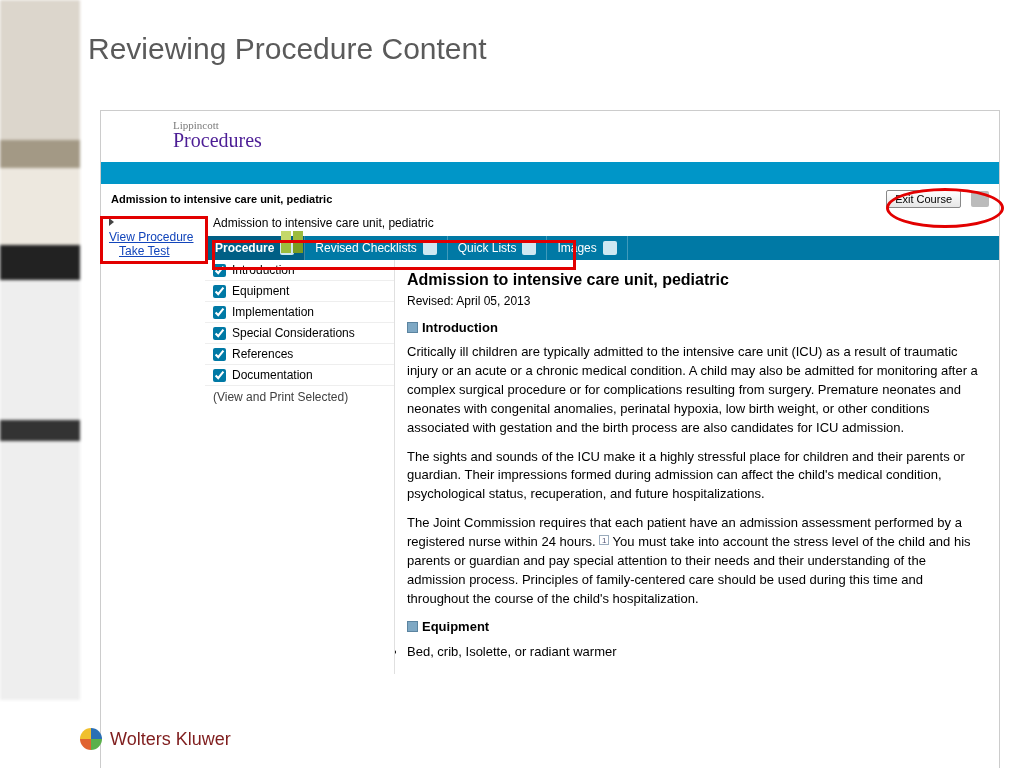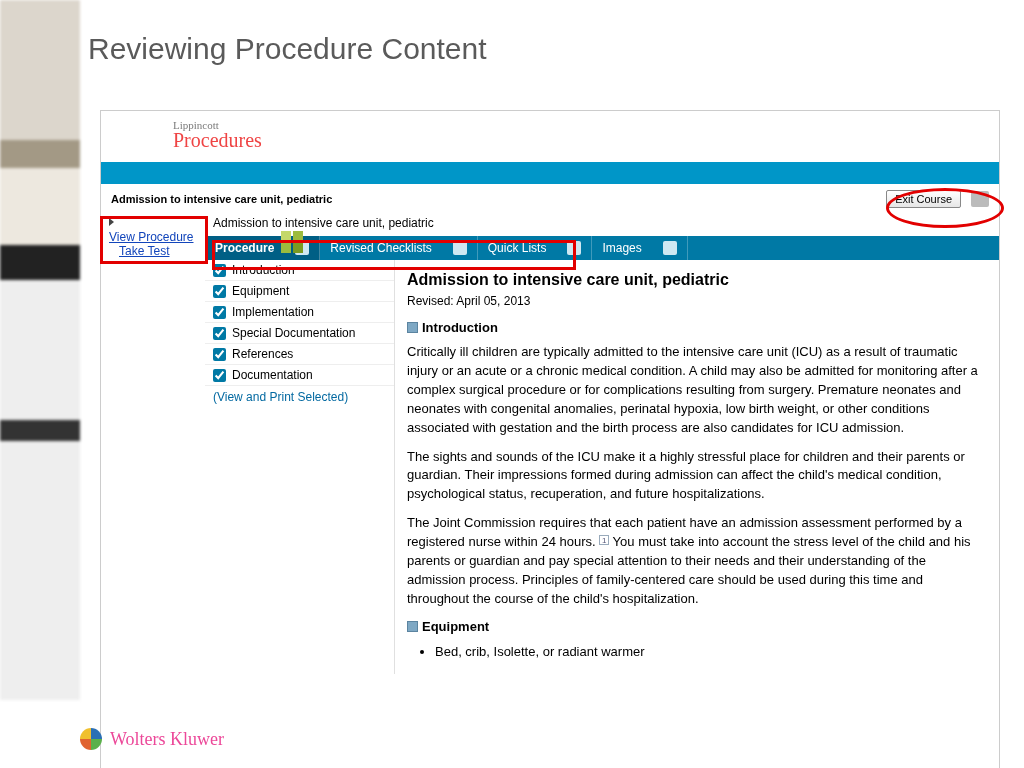--- a/index.html
+++ b/index.html
@@ -6,53 +6,53 @@
   html, body { width: 1024px; height: 768px; font-family: Verdana, Arial, sans-serif; background: #fff; }
   .page { position: relative; width: 1024px; height: 768px; }
   .side-photo { position: absolute; left: 0; top: 0; width: 80px; height: 700px; background: linear-gradient(#dcd6cc 0 20%, #a39985 20% 24%, #ede8df 24% 35%, #222 35% 40%, #eee 40% 60%, #333 60% 63%, #eee 63% 100%); filter: blur(1.5px); }
   .slide-title { position: absolute; left: 88px; top: 32px; font-size: 30px; color: #5a5a5a; font-family: "Trebuchet MS", sans-serif; }
   .app { position: absolute; left: 100px; top: 110px; width: 900px; height: 664px; border: 1px solid #ccc; background: #fff; }
   .brand { padding: 8px 14px 10px 72px; }
   .brand-mark { position: absolute; left: 180px; top: 120px; width: 22px; height: 22px; }
   .brand-mark span { position: absolute; width: 10px; height: 10px; background: #9cbb3e; }
   .brand-mark .a { left: 0; top: 0; background:#c4d86a;} .brand-mark .b { left: 12px; top: 0;} .brand-mark .c{left:0;top:12px;} .brand-mark .d{left:12px;top:12px;background:#7a9a22;}
   .brand-top { font-size: 11px; color: #7b7b7b; font-family: "Trebuchet MS"; }
-  .brand-main { font-size: 20px; color: #ef4444; font-family: "Trebuchet MS"; margin-top: -2px;}
+  .brand-main { font-size: 20px; color: #4c1d95; font-family: "Trebuchet MS"; margin-top: -2px;}
   .blue-bar { height: 22px; background: #0096c8; width: 100%; }
   .bar-row { display: flex; justify-content: space-between; align-items: center; padding: 6px 10px 4px 10px; }
   .page-subtitle { font-weight: bold; font-size: 11px; }
   .exit-btn { font-size: 11px; padding: 2px 8px; border: 1px solid #888; background: linear-gradient(#fff,#e6e6e6); border-radius: 2px; cursor: pointer; }
   .main { display: flex; }
   .left-rail { width: 104px; padding: 4px 4px 0 8px; font-size: 12px; }
   .left-rail a { color: #1245bb; text-decoration: underline; display: block; }
   .left-rail .tri { display:inline-block; width:0;height:0;border-top:4px solid transparent;border-bottom:4px solid transparent;border-left:5px solid #444; margin-right:3px; vertical-align:1px;}
   .content-col { flex:1; }
   .content-head { font-size: 12px; padding: 4px 8px 6px 8px; }
   .tabbar { background: #0079a5; display: flex; align-items: stretch; font-size: 12px; color: #fff; }
-  .tab { padding: 5px 10px; display: flex; align-items: center; gap: 21px; cursor: pointer; border-right: 1px solid rgba(255,255,255,0.25);}
+  .tab { padding: 5px 10px; display: flex; align-items: center; gap: 6px; cursor: pointer; border-right: 1px solid rgba(255,255,255,0.25);}
   .tab.active { background: #005f85; font-weight: bold;}
   .tab .ticon { width: 14px; height: 14px; background:#cfe8f2; border-radius:2px; display:inline-block;}
   .body-row { display:flex; }
   .toc { width: 190px; border-right: 1px solid #e0e0e0; font-size: 12px; }
   .toc-item { display:flex; align-items:center; gap:6px; padding:3px 8px; border-bottom:1px solid #eee;}
   .toc-item input { accent-color:#0079a5; }
-  .toc-footer { padding: 4px 8px; color:#0369a1; }
+  .toc-footer { padding: 4px 8px; color:#404040; }
   .article { flex:1; padding: 8px 12px 12px 12px; font-size: 13px; line-height:1.45; overflow:hidden;}
   .article h1 { font-size: 16px; font-weight: bold; margin-bottom: 2px; }
   .revised { font-size: 12px; }
   .sec { margin: 8px 0 6px 0; font-weight: bold; font-size: 13px;}
   .sec .sq { display:inline-block; width:11px;height:11px;background:#7ea8c4;border:1px solid #5b84a0;margin-right:4px;vertical-align:-1px;}
   .article p { margin-bottom: 10px; }
-  .article ul { margin-left: 28px; }
+  .article ul { }
   .print-ic { width:18px;height:16px; background:#bbb; display:inline-block; border-radius:2px;}
   .red-box { position:absolute; border:3px solid #e20000; pointer-events:none; }
   .red-box.left { left:100px; top:216px; width:108px; height:48px;}
   .red-box.tabs { left:212px; top:240px; width:364px; height:30px;}
   .red-ellipse { position:absolute; left:886px; top:188px; width:118px; height:40px; border:3px solid #e20000; border-radius:50%; pointer-events:none;}
-  .footer { position:absolute; left:80px; bottom:18px; display:flex; align-items:center; gap:8px; color:#ec4899; font-family:Liberation Serif, serif; font-size:18px;}
+  .footer { position:absolute; left:80px; bottom:18px; display:flex; align-items:center; gap:8px; color:#7f1d1d; font-family:Liberation Sans, sans-serif; font-size:18px;}
   .wk-globe { width:22px;height:22px;border-radius:50%;background:conic-gradient(#2a6fb5 0 25%, #5bb04b 0 50%, #e06330 0 75%, #f0c02e 0 100%);}
   .footnote-ref { display:inline-block; width:10px;height:10px; border:1px solid #9ab; font-size:8px; line-height:9px; text-align:center; color:#557; vertical-align:3px;}
 </style>
 </head>
 <body>
 
 <div class="page">
   <div class="side-photo"></div>
   <div class="slide-title">Reviewing Procedure Content</div>
 
@@ -115,21 +115,21 @@
             <div class="toc-item">
                 <input type="checkbox" checked="" style="">
                 <span>Equipment</span>
               </div>
             <div class="toc-item">
                 <input type="checkbox" checked="" style="">
                 <span>Implementation</span>
               </div>
             <div class="toc-item">
                 <input type="checkbox" checked="" style="">
-                <span>Special Documentation</span>
+                <span>Special Considerations</span>
               </div>
             <div class="toc-item">
                 <input type="checkbox" checked="" style="">
                 <span>References</span>
               </div>
             <div class="toc-item">
                 <input type="checkbox" checked="" style="">
                 <span>Documentation</span>
               </div>
             <div class="toc-footer">(View and Print Selected)</div>

